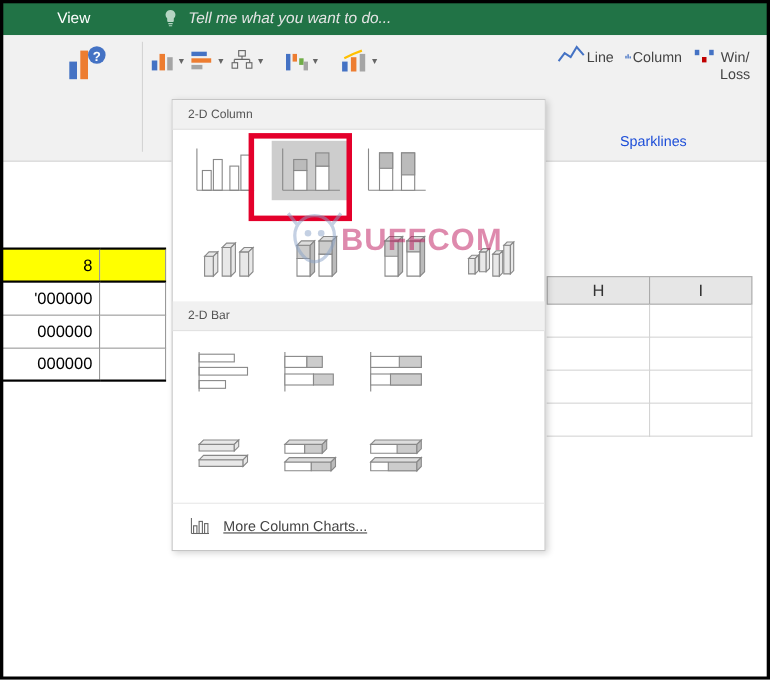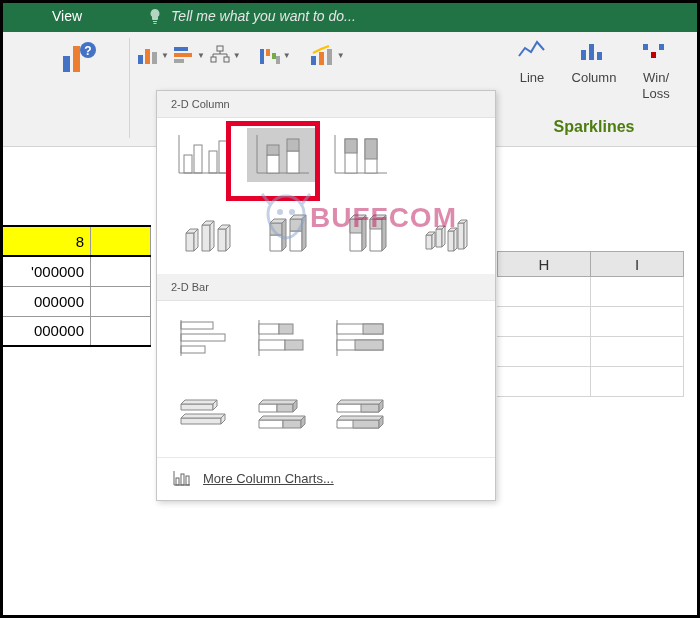--- a/index.html
+++ b/index.html
@@ -7,33 +7,33 @@
   
   .titlebar { background: #217346; height: 32px; display: flex; align-items: center; padding-left: 40px; color: #fff; gap: 35px; }
   .titlebar .tab { padding: 6px 12px; font-size: 14px; margin-right: 18px; cursor: pointer; }
   .titlebar .tell-me { display: flex; align-items: center; color: #e5e5e5; font-size: 14px; font-style: italic; }
   .titlebar .bulb { margin-right: 8px; opacity: .85; }
   
   .ribbon { background: #f1f1f1; height: 115px; border-bottom: 1px solid #d4d4d4; display: flex; align-items: flex-start; padding: 6px 0 0 30px; }
   
   .group { display: flex; flex-direction: column; align-items: center; border-right: 1px solid #d4d4d4; padding: 0 8px; height: 100px; }
   .group.no-border { border-right: none; }
-  .group-label { font-size: 16px; color: #4d7c0f; margin-top: auto; padding-bottom: 2px; font-weight: bold; }
+  .group-label { font-size: 13px; color: #1d4ed8; margin-top: auto; padding-bottom: 2px; }
   
   .rec-charts { width: 100px; }
   .rec-charts-icon { margin-top: 2px; }
   .rec-charts-text { font-size: 13px; text-align: center; margin-top: 4px; line-height: 1.3; color: #444; }
   
   .chart-buttons { display: flex; gap: 2px; padding-top: 4px; }
   .chart-btn { display: flex; align-items: center; padding: 2px 1px; cursor: pointer; }
   .chart-btn .dd { font-size: 8px; color: #666; margin-left: 2px; }
   
   .spark-group { padding-left: 12px; padding-right: 12px; }
   .spark-row { display: flex; gap: 10px; }
-  .spark-item { display: flex; flex-direction: column; align-items: center; width: 52px; cursor: pointer; }
+  .spark-item { display: flex; flex-direction: row; width: 52px; cursor: pointer; }
   .spark-item-label { font-size: 13px; margin-top: 6px; text-align: center; line-height: 1.2; color: #444; }
   
   .dropdown { position: absolute; top: 90px; left: 156px; width: 340px; background: #fff; border: 1px solid #c5c5c5; box-shadow: 2px 2px 6px rgba(0,0,0,.18); }
   .dd-section-header { background: #f1f1f1; padding: 7px 14px; font-size: 11px; color: #555; border-bottom: 1px solid #e2e2e2; }
   .dd-section-body { padding: 10px 12px 14px 12px; display: flex; gap: 6px; }
   .chart-thumb { width: 72px; height: 54px; display: flex; align-items: center; justify-content: center; cursor: pointer; }
   .chart-thumb.small { width: 74px; }
   .chart-thumb.highlighted { background: #cdcdcd; }
   .red-box { position: absolute; border: 5px solid #e4002b; width: 94px; height: 80px; top: 121px; left: 226px; pointer-events: none; }
   .dd-footer { padding: 12px 16px 14px 16px; display: flex; align-items: center; gap: 12px; border-top: 1px solid #e8e8e8; cursor: pointer; }

